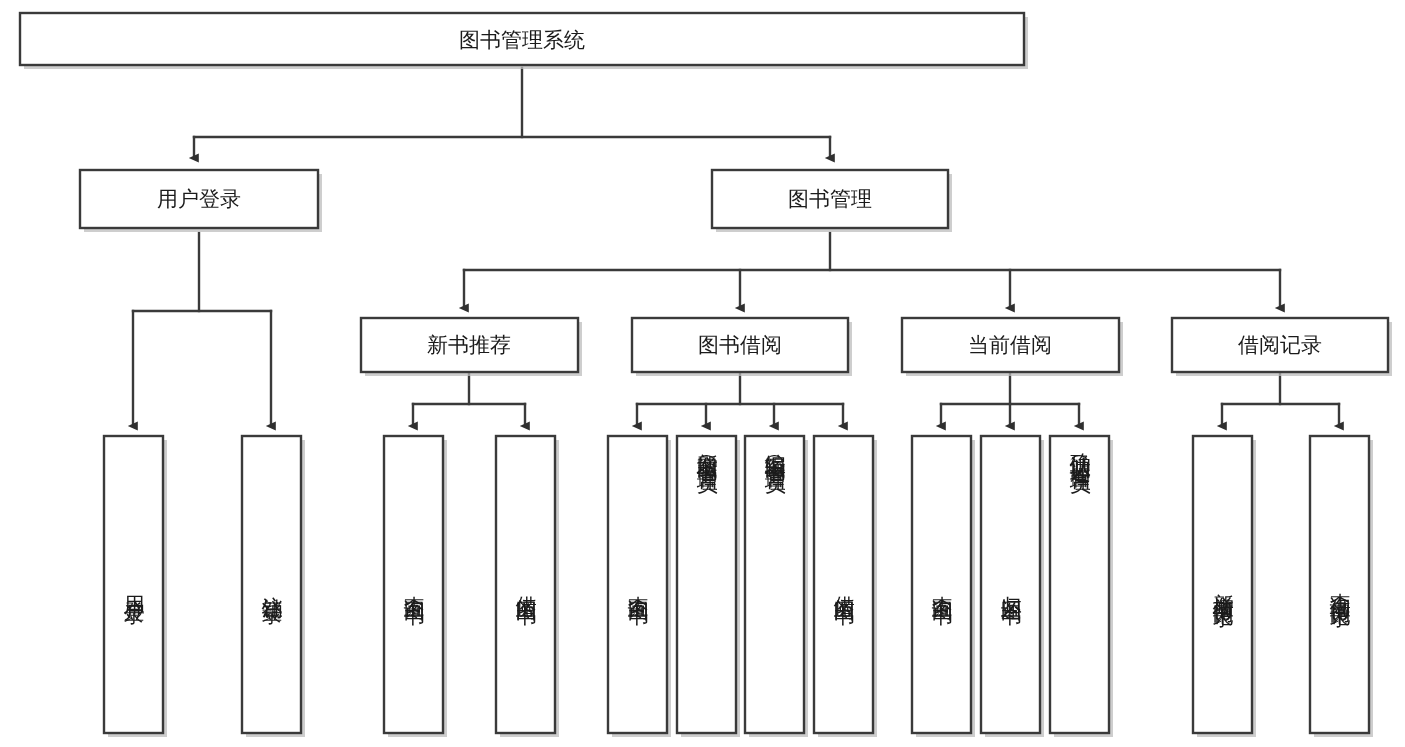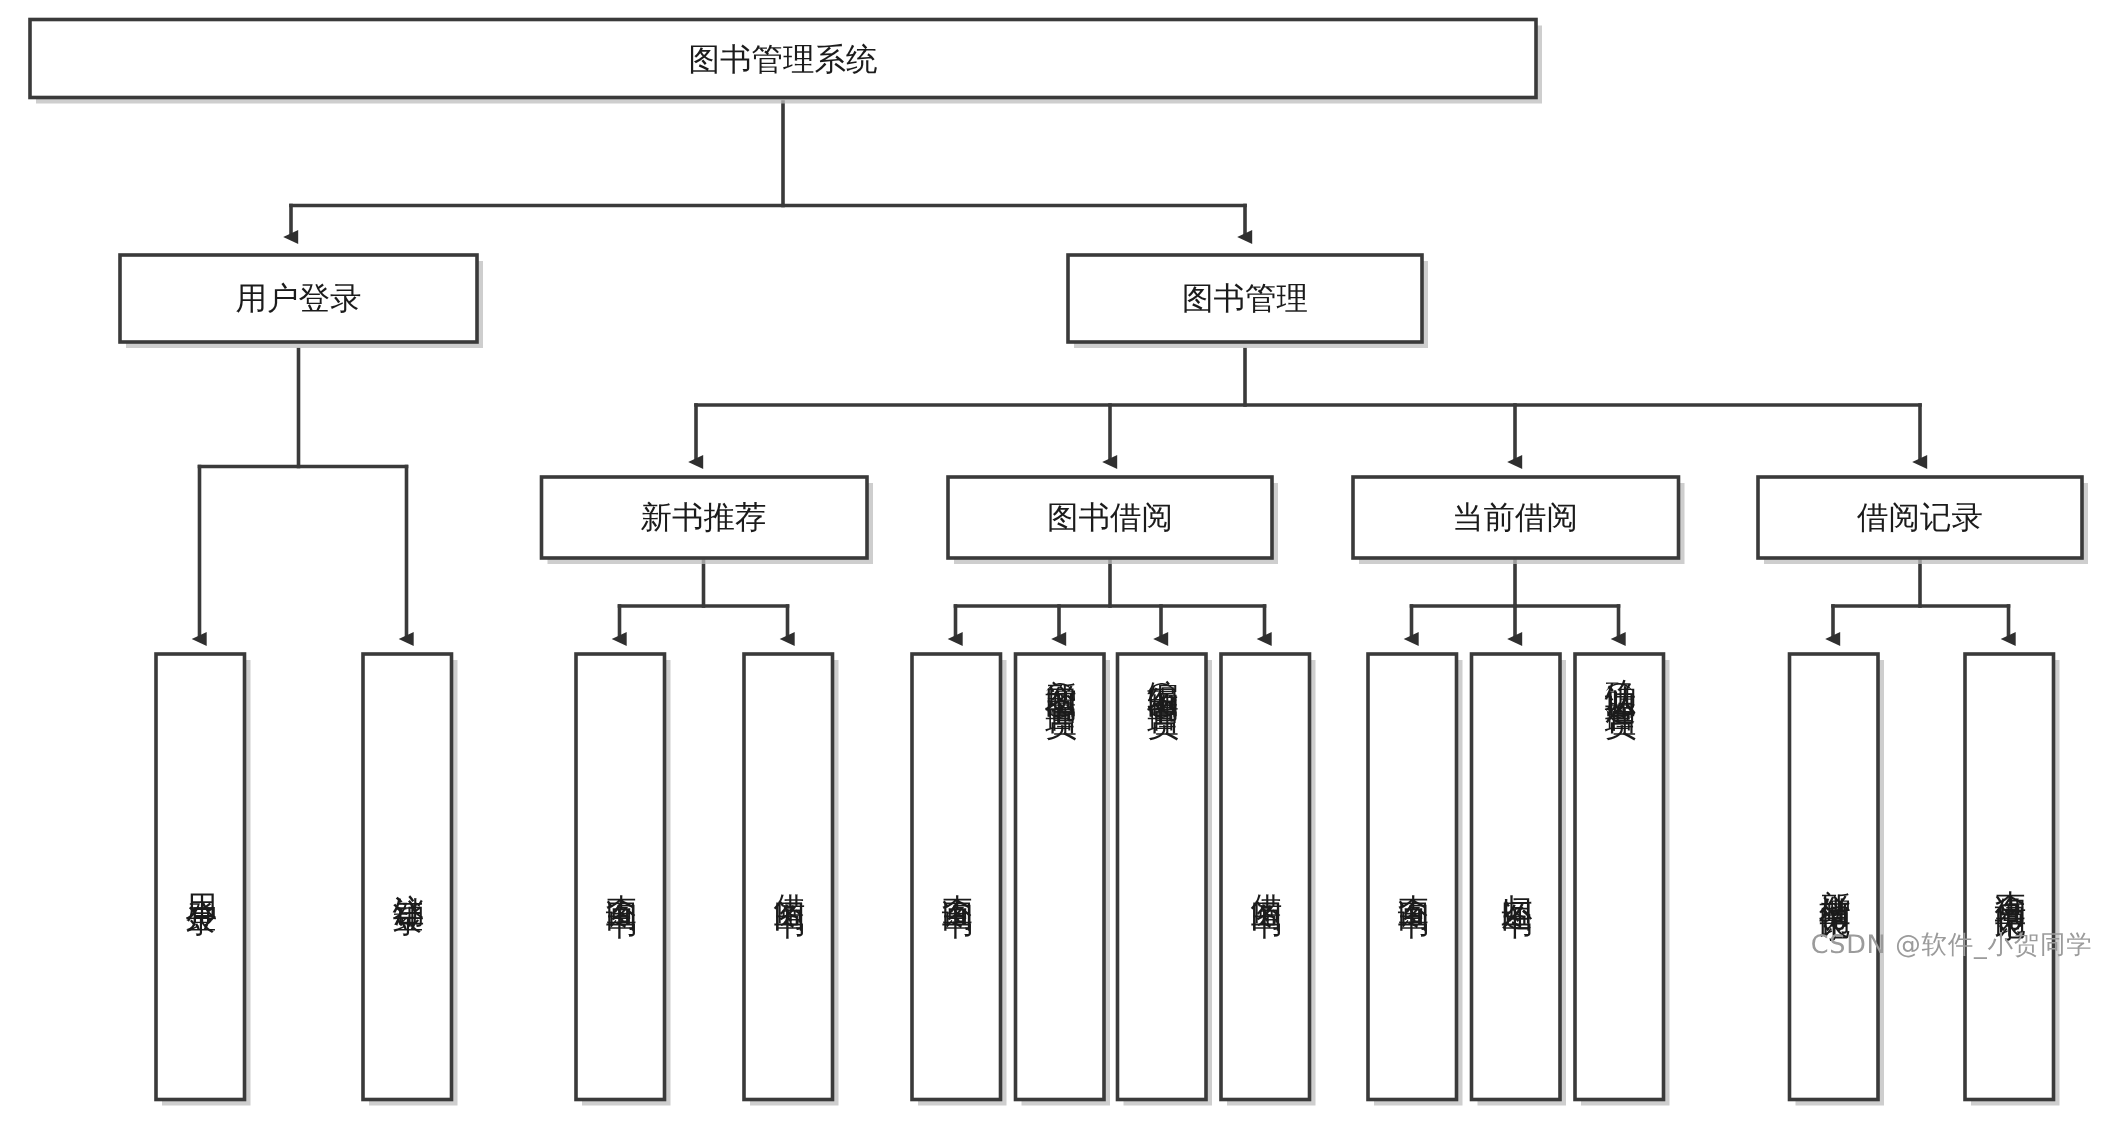--- a/index.html
+++ b/index.html
@@ -234,14 +234,13 @@
     <span class="vlabel">确认归还（管理员）</span>
   </div>
 
   <div class="vlabel-wrap" style="left:1193px; top:436px; width:59px; height:297px;">
     <span class="vlabel">新增借阅记录</span>
   </div>
   <div class="vlabel-wrap" style="left:1310px; top:436px; width:59px; height:297px;">
     <span class="vlabel">查询借阅记录</span>
   </div>
 
-  <div class="watermark">CSDN @软件_小贺同学</div>
 </div>
 
 </body></html>

